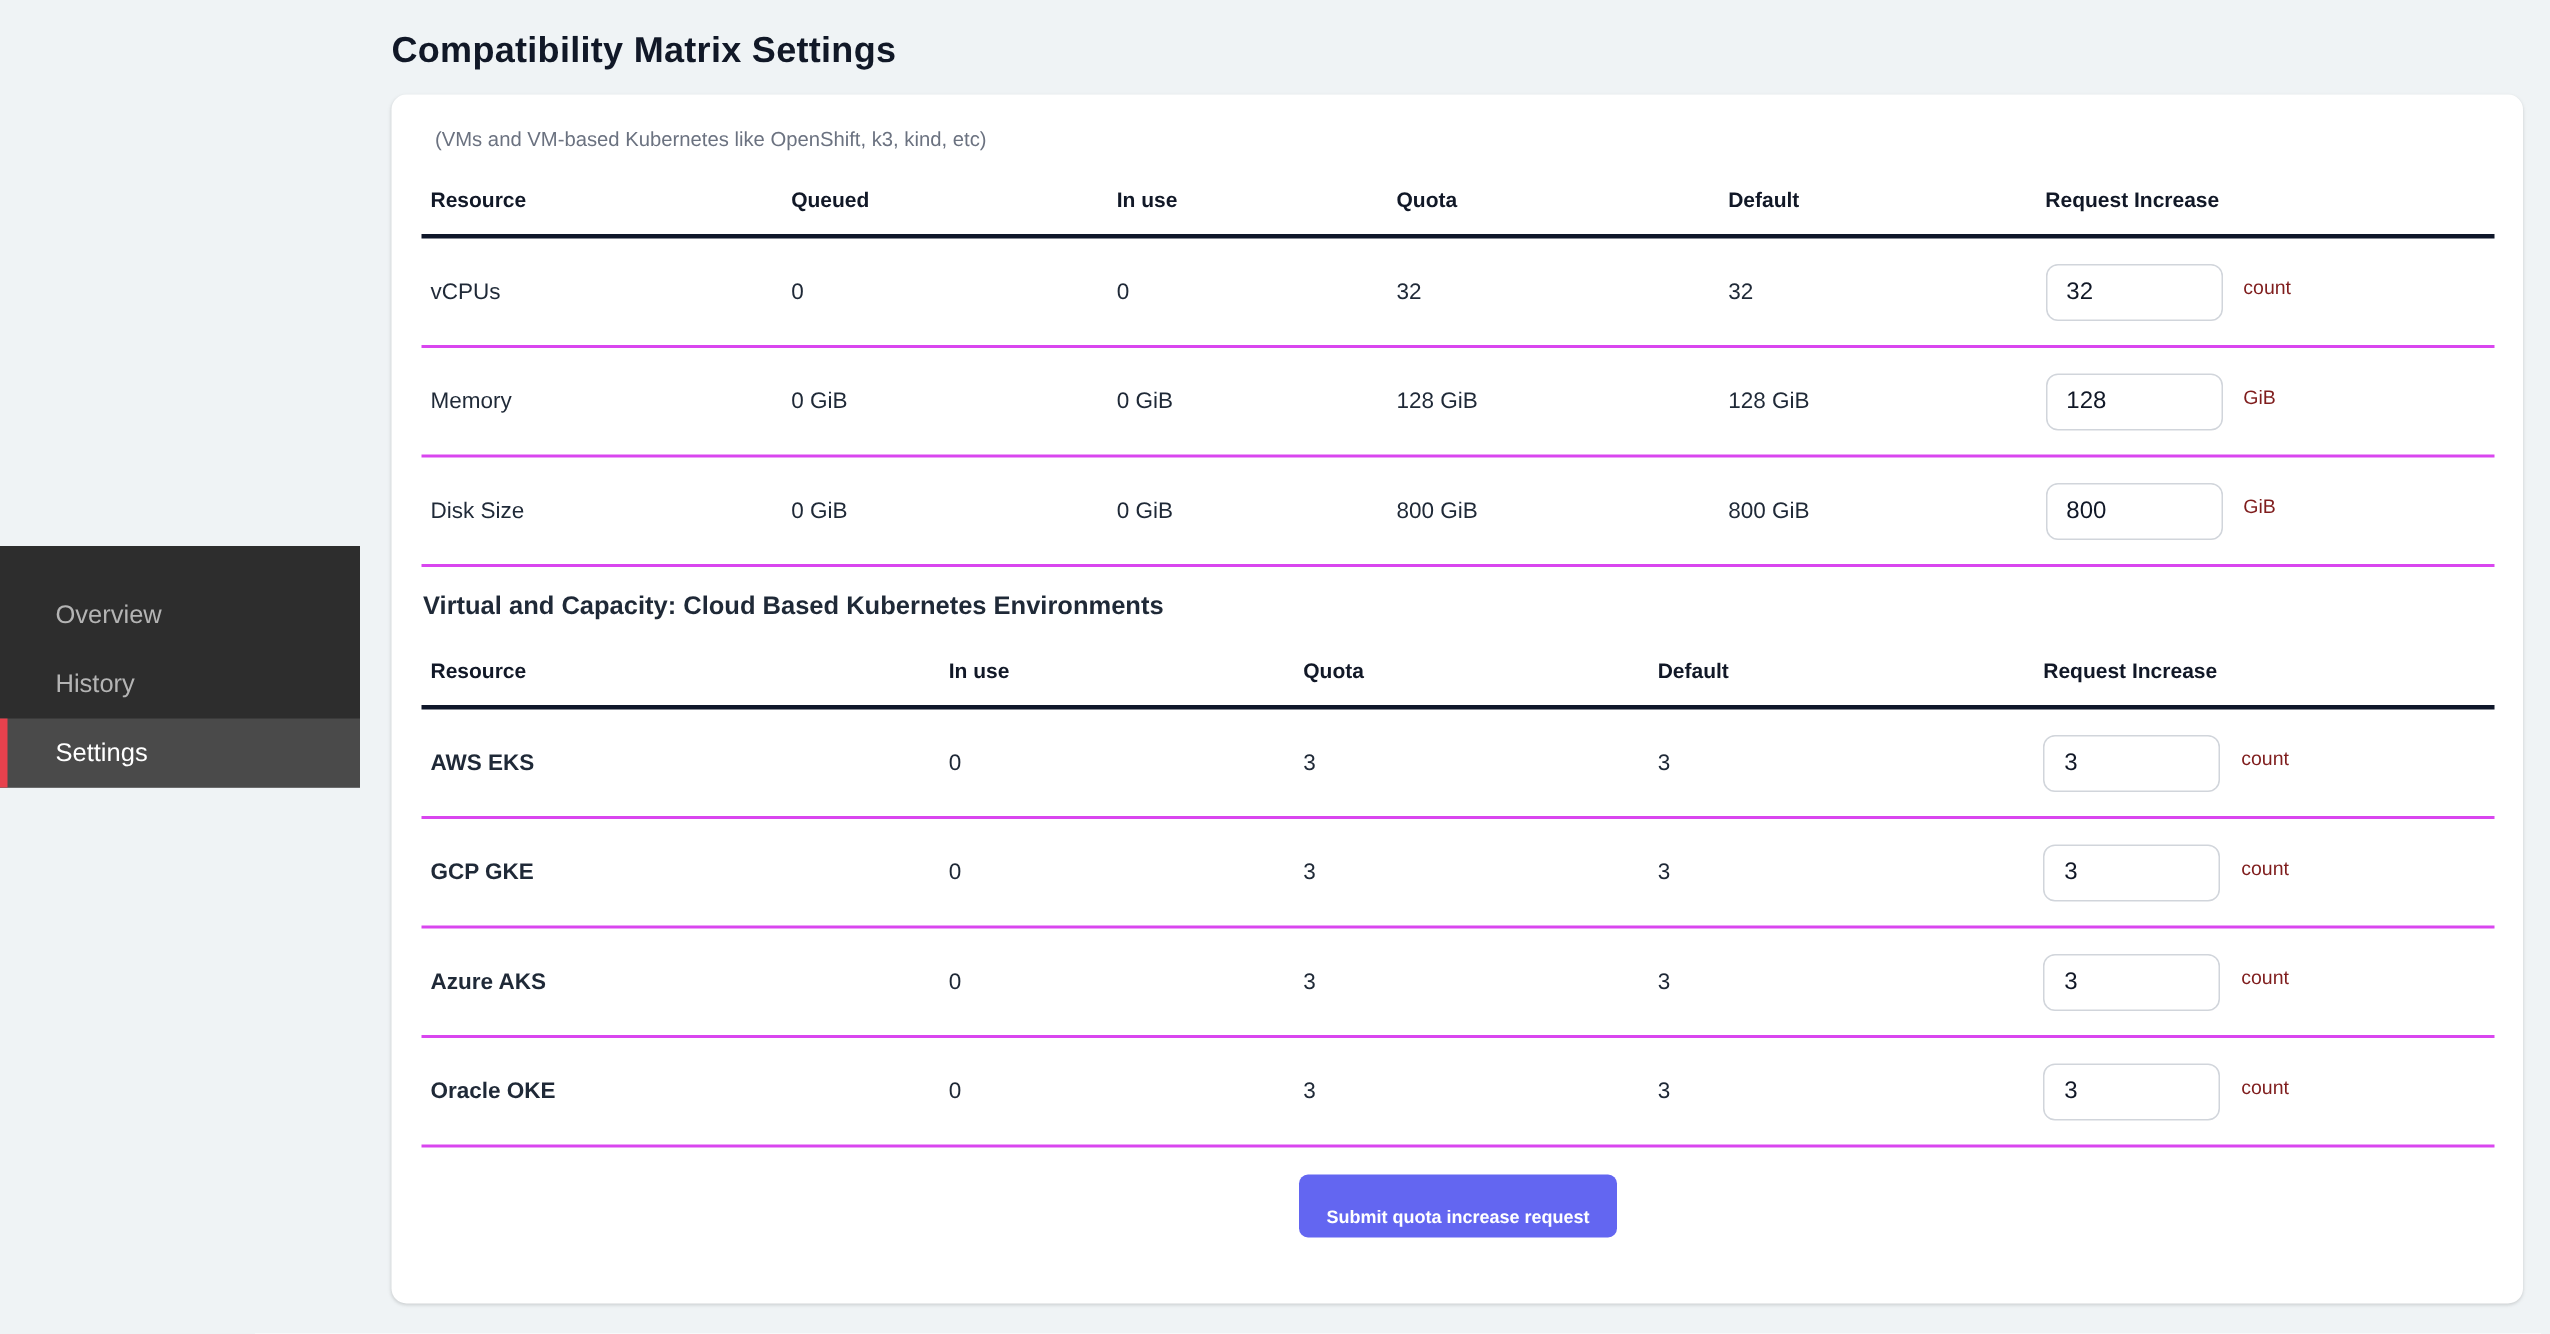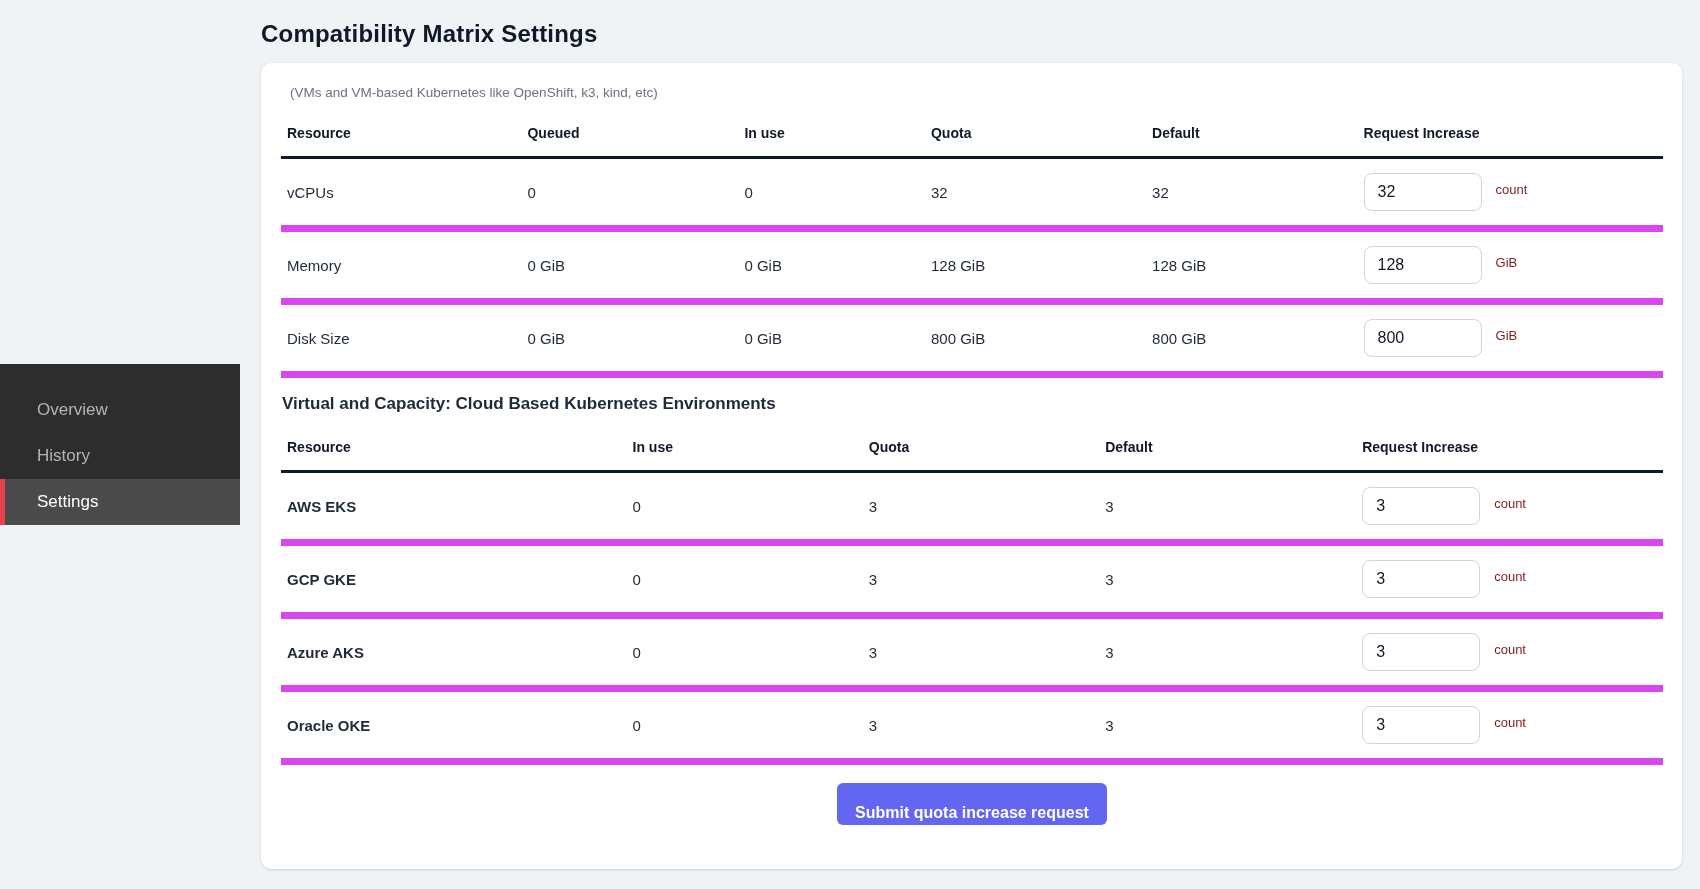--- a/index.html
+++ b/index.html
@@ -56,21 +56,21 @@
   .k8s-grid { display:grid; grid-template-columns:25% 17.1% 17.1% 18.6% 1fr; }
 
   .thead { border-bottom:3px solid #0f172a; }
   .thead .cell {
     font-size:14px; font-weight:bold; color:#111827;
     padding:13px 6px 15px 6px;
   }
   .trow {
     height:73px;
     align-items:center;
-    border-bottom:7px solid #d946ef;
+    border-bottom:2px solid #d946ef;
   }
   .trow .cell { font-size:15px; color:#1f2937; padding:0 6px; }
   .vm-table  .cell-resource { font-weight:400; }
   .k8s-table .cell-resource { font-weight:600; }
 
   .request-cell { display:flex; align-items:center; }
   .quota-input {
     width:118px; height:38px;
     border:1px solid #d1d5db;
     border-radius:8px;
@@ -90,21 +90,21 @@
   .submit-row {
     height:78px;
     display:flex; align-items:center; justify-content:center;
   }
   .submit-btn {
     background:#6366f1;
     color:#ffffff;
     border:none;
     border-radius:6px;
     font-family:"Liberation Sans", sans-serif;
-    font-size:16px;
+    font-size:12px;
     font-weight:bold;
     padding:21px 18px;
     height:32px;
     cursor:pointer;
   }
 </style>
 </head>
 <body>
 
 <div class="app">

